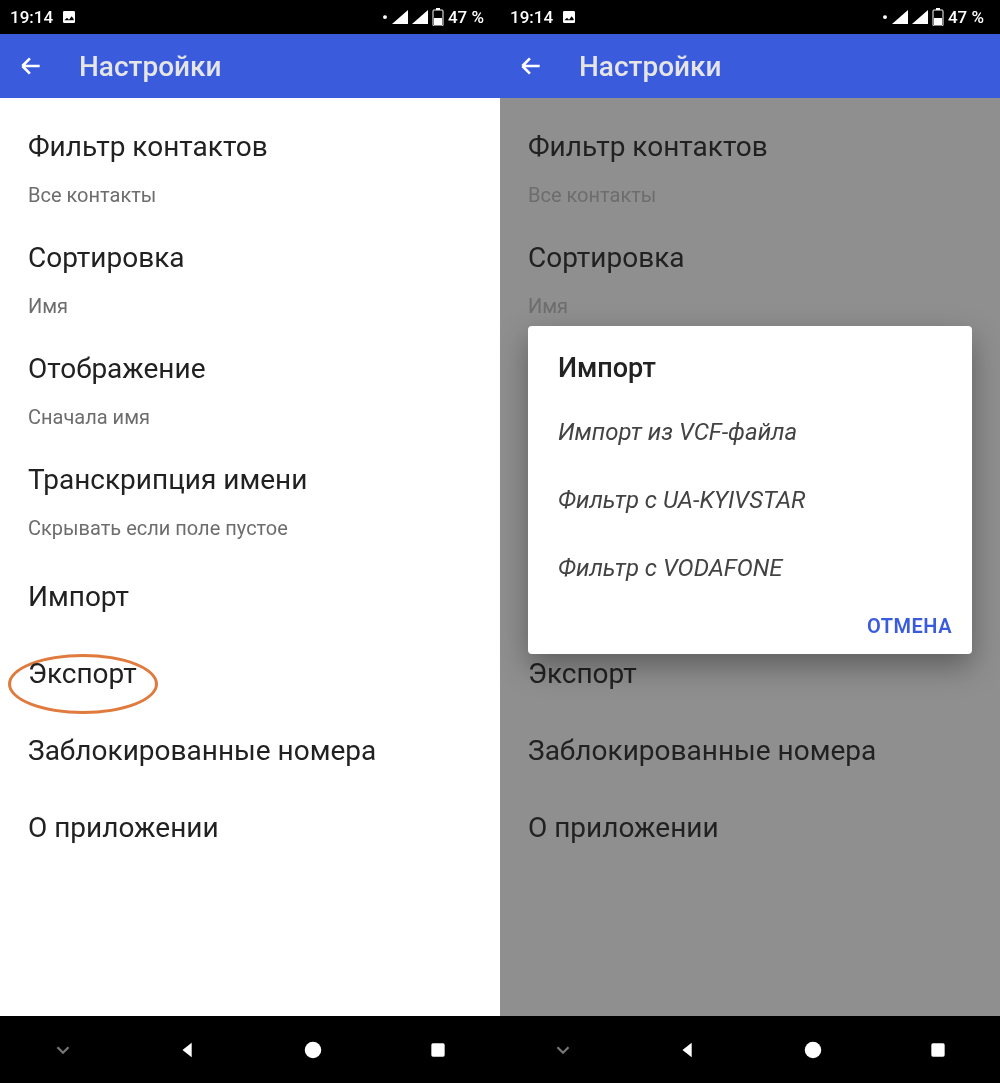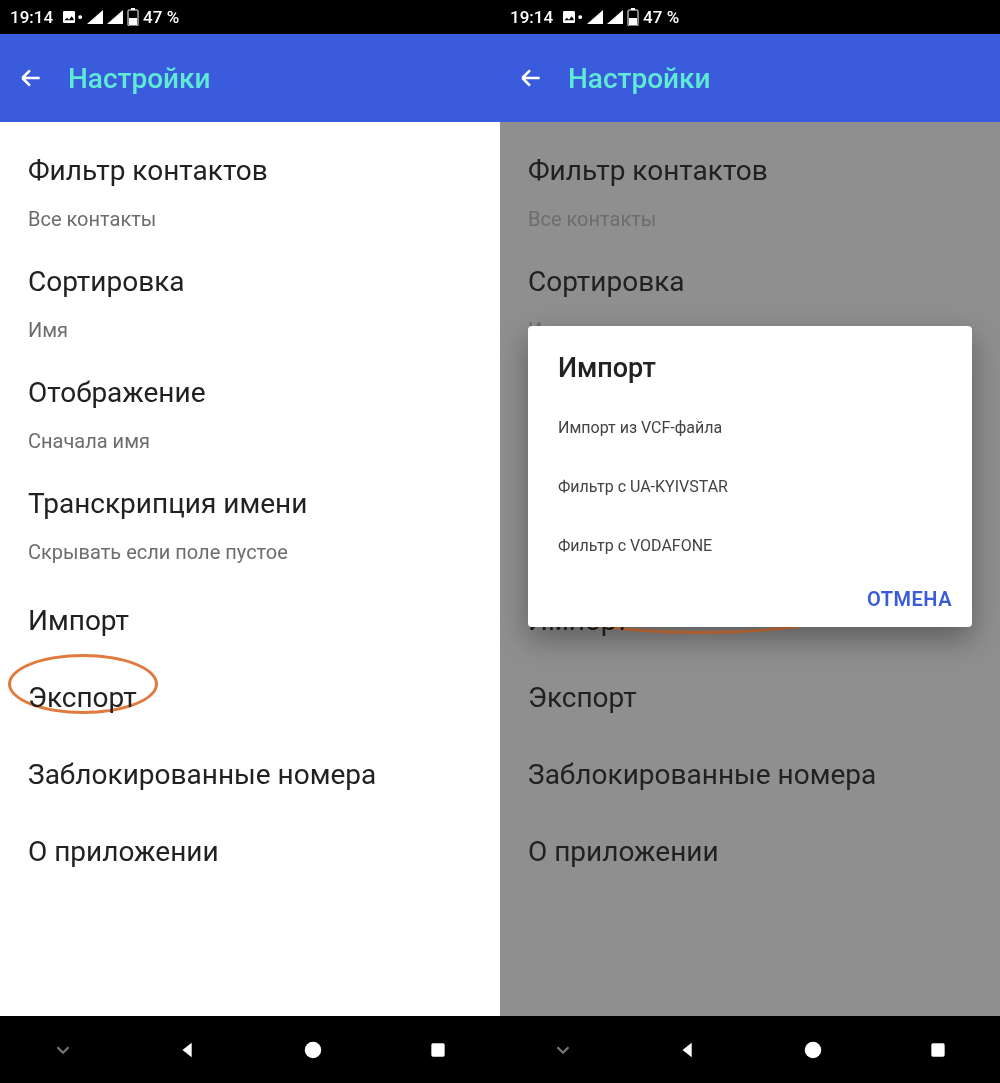--- a/index.html
+++ b/index.html
@@ -18,36 +18,36 @@
     background: #fff;
     display: flex;
     flex-direction: column;
   }
   .statusbar {
     height: 34px;
     background: #000;
     color: #fff;
     display: flex;
     align-items: center;
-    justify-content: flex-start;
+    justify-content: space-between;
     padding: 0 16px 0 10px;
     font-size: 17px;
     font-weight: 500;
   }
   .sb-left { display: flex; align-items: center; gap: 8px; }
   .sb-right { display: flex; align-items: center; gap: 4px; }
   .sb-icon { display: inline-flex; align-items: center; }
   .appbar {
-    height: 88px;
+    height: 64px;
     background: #3a5bdc;
-    color: #5eead4;
+    color: #e5e5e5;
     display: flex;
     align-items: center;
     padding: 0 18px;
-    gap: 24px;
+    gap: 35px;
   }
   .appbar-title {
     font-size: 28px;
     font-weight: 500;
   }
   .content {
     flex: 1;
     overflow: hidden;
     padding-top: 16px;
   }
@@ -102,23 +102,24 @@
     z-index: 2;
     padding: 26px 0 8px;
   }
   .dialog-title {
     font-size: 27px;
     font-weight: 500;
     color: #222;
     padding: 0 30px 14px;
   }
   .dialog-item {
-    font-size: 16px;
+    font-size: 24px;
     color: #434343;
     padding: 20px 30px;
+    font-style: italic;
   }
   .dialog-actions {
     display: flex;
     justify-content: flex-end;
     padding: 12px 20px 8px;
   }
   .dialog-cancel {
     font-size: 20px;
     font-weight: 600;
     color: #3a5bdc;

